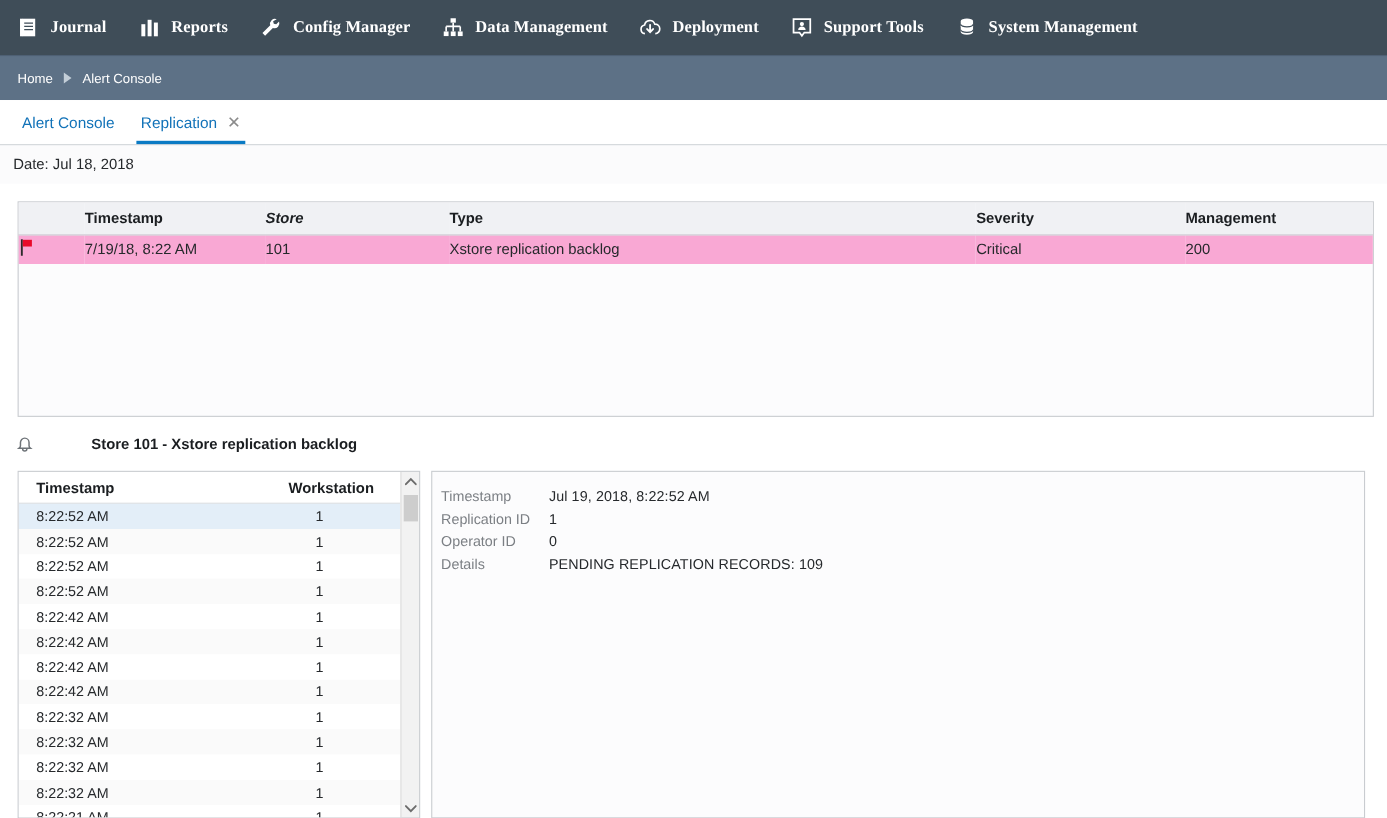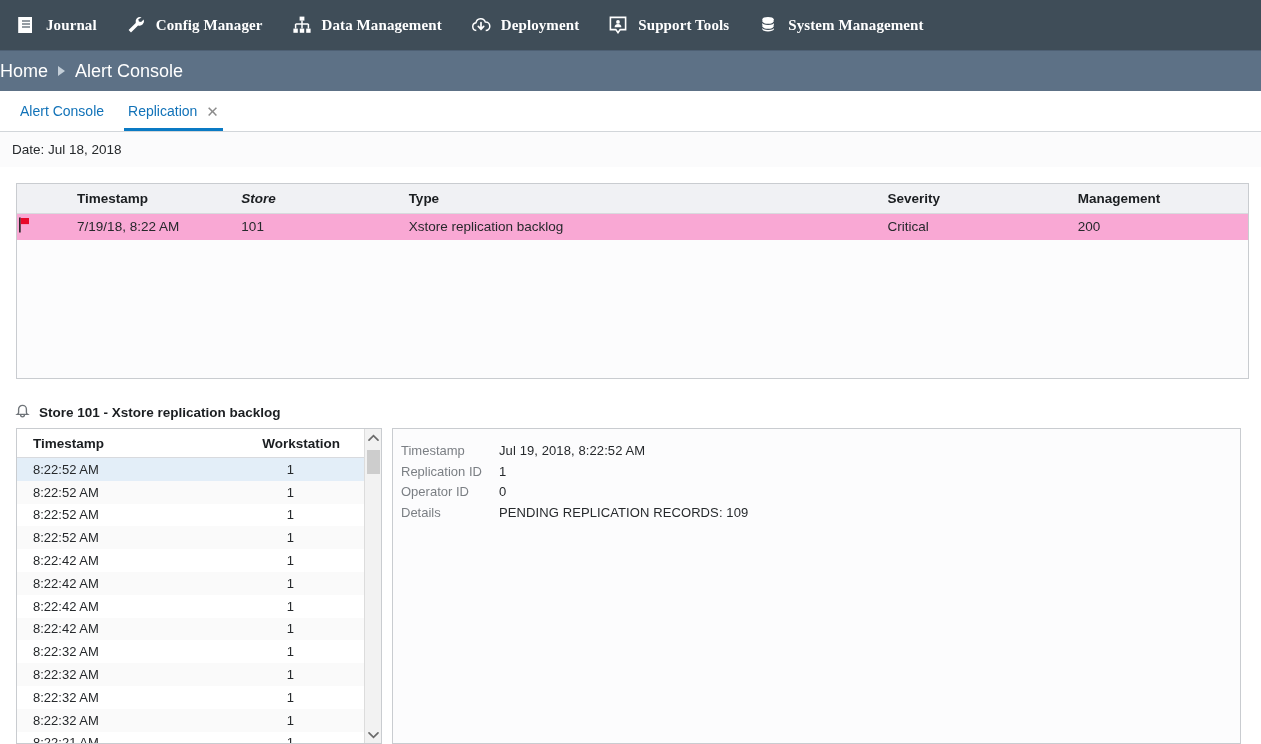--- a/index.html
+++ b/index.html
@@ -43,23 +43,23 @@
     letter-spacing: .1px;
     color: #ffffff;
   }
 
   
   #breadcrumb {
     height: 41px;
     background: #5d7186;
     display: flex;
     align-items: center;
-    padding-left: 0;
+    padding-left: 16px;
     color: #ffffff;
-    font-size: 18px;
+    font-size: 12px;
     border-top: 1px solid #4e6074;
   }
   #breadcrumb .crumb { cursor: pointer; }
   #breadcrumb .crumb.current { cursor: default; }
   .crumb-sep {
     display: inline-block;
     width: 0; height: 0;
     border-top: 5px solid transparent;
     border-bottom: 5px solid transparent;
     border-left: 7px solid #c3ced8;
@@ -152,22 +152,23 @@
   .col-type  { width: 478px; }
   .col-sev   { width: 190px; }
   .col-occ   { width: 170px; }
   .flag-cell { width: 60px; text-align: center; }
 
   
   #section-title {
     position: absolute;
     left: 14px; top: 396px;
     display: flex;
-    align-items: flex-end;
+    align-items: flex-start;
     height: 24px;
+    gap: 44px;
   }
   #section-title .bell { margin-right: 8px; display: flex; }
   #section-title .txt {
     font-size: 13.5px;
     font-weight: bold;
     color: #1b1e21;
   }
 
   
   #list-panel {
@@ -266,20 +267,30 @@
           <rect x="5" y="3" width="12" height="16" fill="#ffffff"></rect>
         <rect x="3.2" y="3" width="2" height="16" fill="#ffffff"></rect>
         <g stroke="#3f4d58" stroke-width="1.1">
             <line x1="7" y1="7" x2="15" y2="7"></line>
             <line x1="7" y1="10" x2="15" y2="10"></line>
             <line x1="7" y1="13" x2="15" y2="13"></line>
           </g>
         </svg>
       </span>
       <span class="nav-label">Journal</span>
+    </div>
+    <div class="nav-item">
+      <span class="nav-icon">
+        <svg width="22" height="22" viewBox="0 0 22 22">
+          <rect x="3.5" y="8" width="3.6" height="11" fill="#ffffff"></rect>
+        <rect x="9.2" y="4" width="3.6" height="15" fill="#ffffff"></rect>
+        <rect x="14.9" y="6.5" width="3.6" height="12.5" fill="#ffffff"></rect>
+        </svg>
+      </span>
+      <span class="nav-label">Reports</span>
     </div>
     <div class="nav-item">
       <span class="nav-icon">
         <svg width="22" height="22" viewBox="0 0 22 22">
           <path d="M16.6 3.4a4.5 4.5 0 0 0-5.9 5.6L3.6 16.1l2.4 2.4 7.1-7.1a4.5 4.5 0 0 0 5.6-5.9l-2.6 2.6-2.2-.6-.6-2.2z" fill="#ffffff"></path>
         </svg>
       </span>
       <span class="nav-label">Config Manager</span>
     </div>
     <div class="nav-item">

